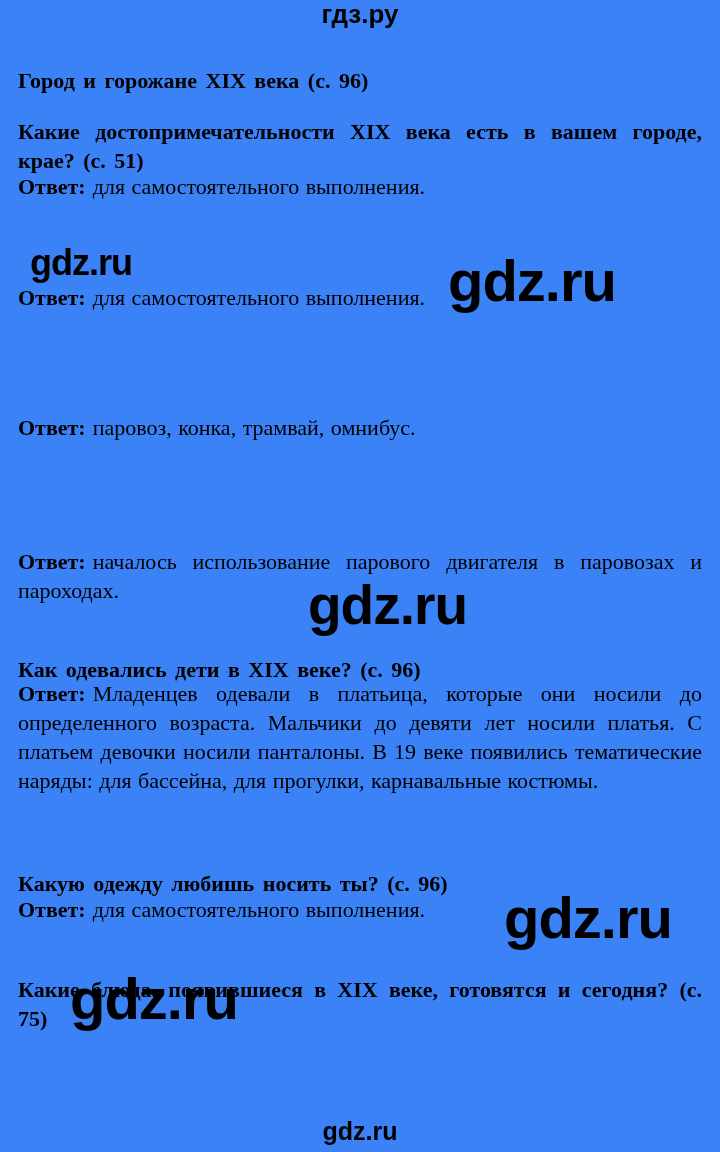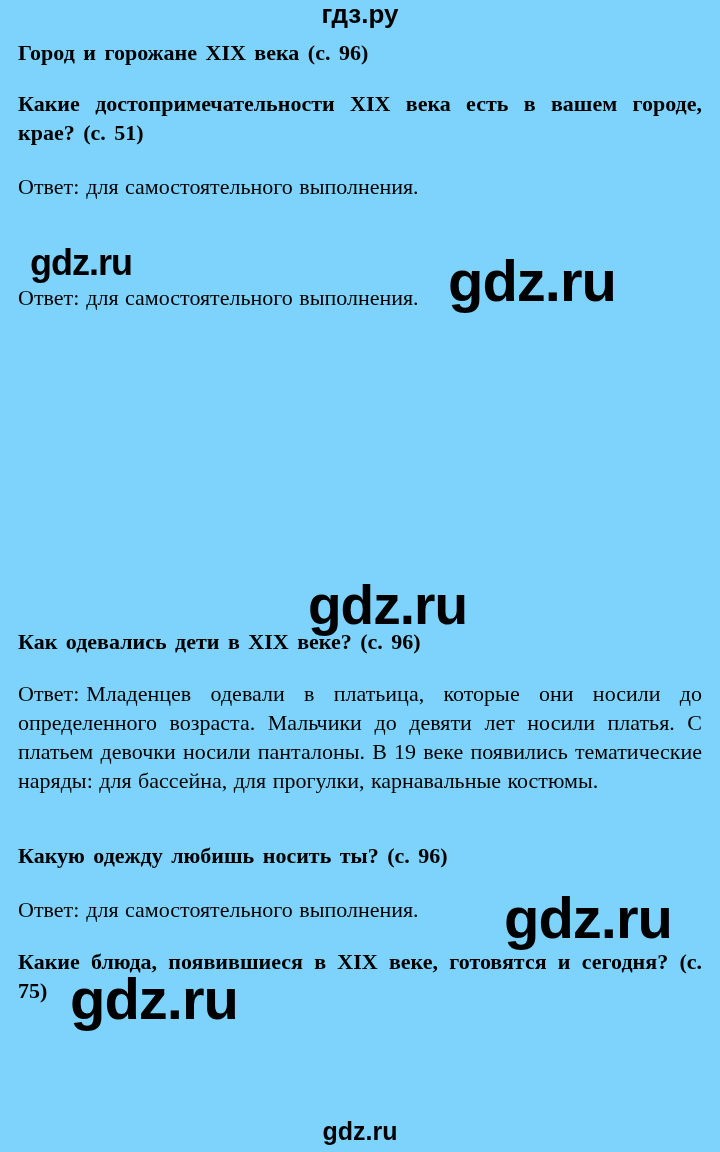--- a/index.html
+++ b/index.html
@@ -1,33 +1,33 @@
 <!DOCTYPE html>
 <html><head>
 <meta charset="utf-8">
 <style>
   html,body{margin:0;padding:0;background:#ffffff;}
   .page{
     position:relative;
     width:720px;height:1152px;
-    background:#7dd3fc;
+    background:#3b82f6;
     color:#000;
     font-family:"Liberation Serif", serif;
     overflow:hidden;
   }
   .block{
     position:absolute;
     left:18px;right:18px;
     font-size:22px;
     line-height:29px;
     text-align:justify;
   }
-  .q{font-weight:700;word-spacing:3px;}
+  .q{font-weight:700;word-spacing:3px;margin-top:28px;}
   .ans{word-spacing:1px;}
-  .ans .lbl{font-weight:400;padding-right:7px;}
+  .ans .lbl{font-weight:700;padding-right:7px;}
   .site-header,.site-footer{
     position:absolute;left:0;right:0;
     text-align:center;
     font-family:"Liberation Sans", sans-serif;
     font-weight:700;
     line-height:28px;
   }
   .site-header{top:0;font-size:26px;}
   .site-footer{top:1117px;font-size:25px;}
   .wm{
@@ -52,21 +52,23 @@
 
   <div class="site-header">гдз.ру</div>
 
   <div class="block q" style="top:38px">Город и горожане XIX века (с. 96)</div>
 
   <div class="block q" style="top:89px">Какие достопримечательности XIX века есть в вашем городе, крае? (с. 51)</div>
   <div class="block ans" style="top:172px"><span class="lbl">Ответ:</span><span>для самостоятельного выполнения.</span></div>
 
   <div class="block ans" style="top:283px"><span class="lbl">Ответ:</span><span>для самостоятельного выполнения.</span></div>
 
+  <div class="block ans" style="top:413px"><span class="lbl">Ответ:</span><span>паровоз, конка, трамвай, омнибус.</span></div>
 
+  <div class="block ans" style="top:547px"><span class="lbl">Ответ:</span><span>началось использование парового двигателя в паровозах и пароходах.</span></div>
 
   <div class="block q" style="top:627px">Как одевались дети в XIX веке? (с. 96)</div>
   <div class="block ans" style="top:679px"><span class="lbl">Ответ:</span><span>Младенцев одевали в платьица, которые они носили до определенного возраста. Мальчики до девяти лет носили платья. С платьем девочки носили панталоны. В 19 веке появились тематические наряды: для бассейна, для прогулки, карнавальные костюмы.</span></div>
 
   <div class="block q" style="top:841px">Какую одежду любишь носить ты? (с. 96)</div>
   <div class="block ans" style="top:895px"><span class="lbl">Ответ:</span><span>для самостоятельного выполнения.</span></div>
 
   <div class="block q" style="top:947px">Какие блюда, появившиеся в XIX веке, готовятся и сегодня? (с. 75)</div>
 
   <div class="wm wm1">gdz.ru</div>

